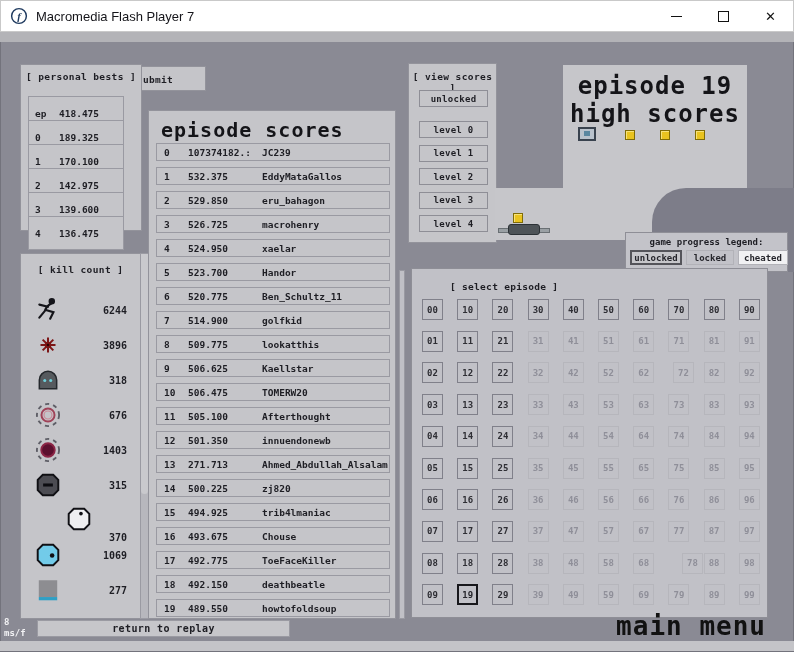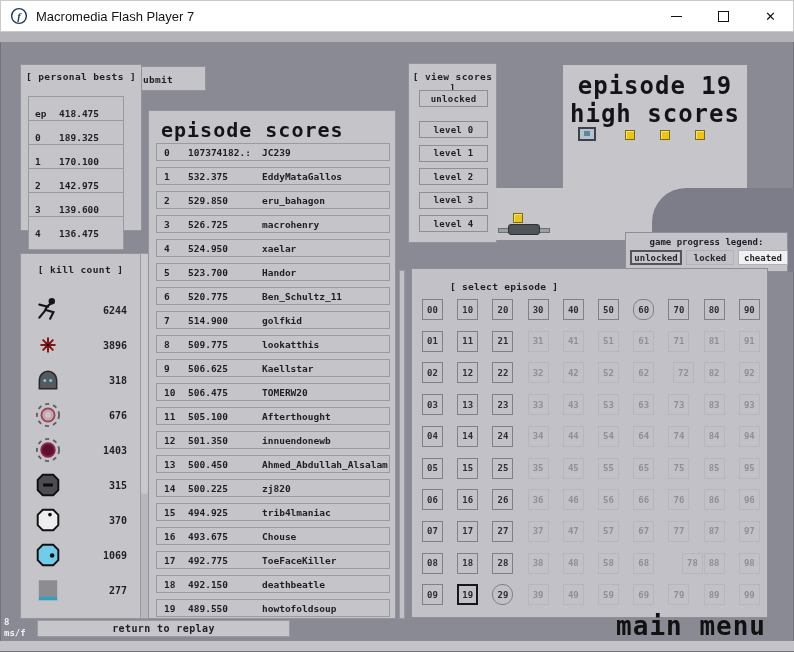--- a/index.html
+++ b/index.html
@@ -199,21 +199,21 @@
         </div>
         <div class="kc-row" style="top: 217px;">
           <span class="kc-icon">
             <svg width="26" height="26" viewBox="0 0 24 24">
               <polygon points="7.2,2.5 16.8,2.5 21.5,7.2 21.5,16.8 16.8,21.5 7.2,21.5 2.5,16.8 2.5,7.2" fill="#4c4c52" stroke="#101014" stroke-width="1.8"></polygon>
               <rect x="7.5" y="10.6" width="9" height="2.8" fill="#0c0c10"></rect>
             </svg>
           </span>
           <span class="kc-count">315</span>
         </div>
-        <div class="kc-row" style="top: 252px;">
+        <div class="kc-row" style="top: 252px; flex-direction: column;">
           <span class="kc-icon">
             <svg width="26" height="26" viewBox="0 0 24 24">
               <polygon points="7.2,2.5 16.8,2.5 21.5,7.2 21.5,16.8 16.8,21.5 7.2,21.5 2.5,16.8 2.5,7.2" fill="#eeeef0" stroke="#101014" stroke-width="1.8"></polygon>
               <circle cx="13.8" cy="7" r="1.7" fill="#101014"></circle>
             </svg>
           </span>
           <span class="kc-count">370</span>
         </div>
         <div class="kc-row" style="top: 287px;">
           <span class="kc-icon">
@@ -302,21 +302,21 @@
           <span class="es-score">505.100</span>
           <span class="es-name">Afterthought</span>
         </div>
         <div class="es-row" style="top: 320px;">
           <span class="es-rank">12</span>
           <span class="es-score">501.350</span>
           <span class="es-name">innuendonewb</span>
         </div>
         <div class="es-row" style="top: 344px;">
           <span class="es-rank">13</span>
-          <span class="es-score">500.450</span>
+          <span class="es-score">271.713</span>
           <span class="es-name">Ahmed_Abdullah_Alsalam</span>
         </div>
         <div class="es-row" style="top: 368px;">
           <span class="es-rank">14</span>
           <span class="es-score">500.225</span>
           <span class="es-name">zj820</span>
         </div>
         <div class="es-row" style="top: 392px;">
           <span class="es-rank">15</span>
           <span class="es-score">494.925</span>
@@ -388,21 +388,21 @@
 
   <div class="panel" style="left:411px;top:268px;width:357px;height:350px;background:#c1c1c7;border-color:#8e8e96;">
     <div class="bold-small" style="position:absolute;left:38px;top:12px;">[ select episode ]</div>
     <div class="grid">
         <div class="ep-cell cell-unlocked" style="left: 0px; top: 0px;">00</div>
         <div class="ep-cell cell-unlocked" style="left: 35.2px; top: 0px;">10</div>
         <div class="ep-cell cell-unlocked" style="left: 70.4px; top: 0px;">20</div>
         <div class="ep-cell cell-unlocked" style="left: 105.6px; top: 0px;">30</div>
         <div class="ep-cell cell-unlocked" style="left: 140.8px; top: 0px;">40</div>
         <div class="ep-cell cell-unlocked" style="left: 176px; top: 0px;">50</div>
-        <div class="ep-cell cell-unlocked" style="left: 211.2px; top: 0px; border-radius: 9px;">60</div>
+        <div class="ep-cell cell-unlocked" style="left: 211.2px; top: 0px;">60</div>
         <div class="ep-cell cell-unlocked" style="left: 246.4px; top: 0px;">70</div>
         <div class="ep-cell cell-unlocked" style="left: 281.6px; top: 0px;">80</div>
         <div class="ep-cell cell-unlocked" style="left: 316.8px; top: 0px;">90</div>
         <div class="ep-cell cell-unlocked" style="left: 0px; top: 31.7px;">01</div>
         <div class="ep-cell cell-unlocked" style="left: 35.2px; top: 31.7px;">11</div>
         <div class="ep-cell cell-unlocked" style="left: 70.4px; top: 31.7px;">21</div>
         <div class="ep-cell cell-locked" style="left: 105.6px; top: 31.7px;">31</div>
         <div class="ep-cell cell-locked" style="left: 140.8px; top: 31.7px;">41</div>
         <div class="ep-cell cell-locked" style="left: 176px; top: 31.7px;">51</div>
         <div class="ep-cell cell-locked" style="left: 211.2px; top: 31.7px;">61</div>
@@ -474,21 +474,21 @@
         <div class="ep-cell cell-unlocked" style="left: 70.4px; top: 253.6px;">28</div>
         <div class="ep-cell cell-locked" style="left: 105.6px; top: 253.6px;">38</div>
         <div class="ep-cell cell-locked" style="left: 140.8px; top: 253.6px;">48</div>
         <div class="ep-cell cell-locked" style="left: 176px; top: 253.6px;">58</div>
         <div class="ep-cell cell-locked" style="left: 211.2px; top: 253.6px;">68</div>
         <div class="ep-cell cell-locked" style="left: 260px; top: 253.6px;">78</div>
         <div class="ep-cell cell-locked" style="left: 281.6px; top: 253.6px;">88</div>
         <div class="ep-cell cell-locked" style="left: 316.8px; top: 253.6px;">98</div>
         <div class="ep-cell cell-unlocked" style="left: 0px; top: 285.3px;">09</div>
         <div class="ep-cell cell-selected" style="left: 35.2px; top: 285.3px;">19</div>
-        <div class="ep-cell cell-unlocked" style="left: 70.4px; top: 285.3px; border-radius: 10px;">29</div>
+        <div class="ep-cell cell-unlocked" style="left: 70.4px; top: 285.3px;">29</div>
         <div class="ep-cell cell-locked" style="left: 105.6px; top: 285.3px;">39</div>
         <div class="ep-cell cell-locked" style="left: 140.8px; top: 285.3px;">49</div>
         <div class="ep-cell cell-locked" style="left: 176px; top: 285.3px;">59</div>
         <div class="ep-cell cell-locked" style="left: 211.2px; top: 285.3px;">69</div>
         <div class="ep-cell cell-locked" style="left: 246.4px; top: 285.3px;">79</div>
         <div class="ep-cell cell-locked" style="left: 281.6px; top: 285.3px;">89</div>
         <div class="ep-cell cell-locked" style="left: 316.8px; top: 285.3px;">99</div>
       </div>
   </div>
 

